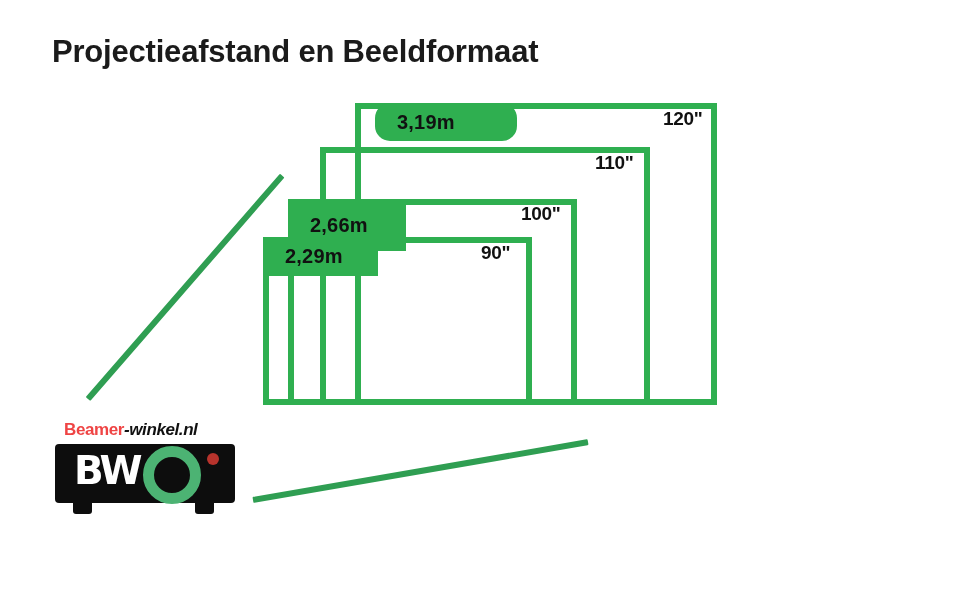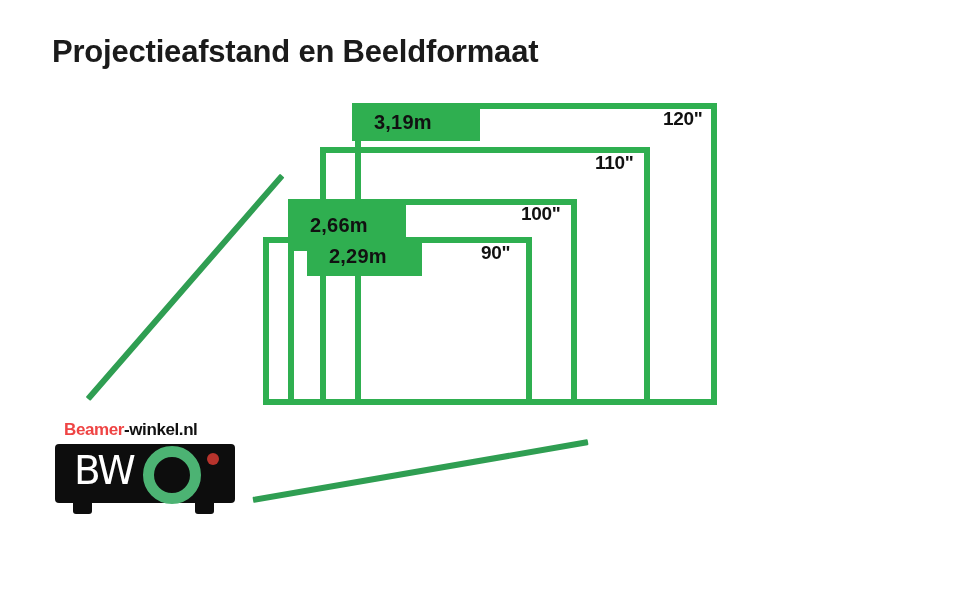--- a/index.html
+++ b/index.html
@@ -96,21 +96,21 @@
   .logo-wordmark {
     position: absolute;
     left: 9px;
     top: 0px;
     font-size: 17px;
     font-weight: 800;
     letter-spacing: -0.4px;
     white-space: nowrap;
   }
   .logo-wordmark .wm-green { color: #ef4444; }
-  .logo-wordmark .wm-dark  { color: #111111; }
+  .logo-wordmark .wm-dark  { color: #111111; font-style: italic; }
 
   .projector-body {
     position: absolute;
     left: 0px;
     top: 24px;
     width: 180px;
     height: 59px;
     background: #0d0d0d;
     border-radius: 4px;
   }
@@ -124,21 +124,21 @@
   }
   .foot-left  { left: 18px; }
   .foot-right { left: 140px; }
 
   .logo-bw {
     position: absolute;
     left: 19px;
     top: 31px;
     font-size: 39px;
     line-height: 39px;
-    font-weight: 400;
+    font-weight: 700;
     color: #ffffff;
     letter-spacing: -2px;
     font-family: "DejaVu Sans", sans-serif;
   }
   .lens-ring {
     position: absolute;
     left: 88px;
     top: 26px;
     width: 58px;
     height: 58px;
@@ -174,30 +174,30 @@
     <div class="screen-rect" style="left:263px; top:237px; width:269px; height:168px;"></div>
 
     <div class="size-label" style="left:663px; top:108px;">120"</div>
 
     <div class="size-label" style="left:595px; top:152px;">110"</div>
 
     <div class="size-label" style="left:521px; top:203px;">100"</div>
 
     <div class="size-label" style="left:481px; top:242px;">90"</div>
 
-    <div class="distance-bar" style="left:352px; top:103px; width:128px; height:38px;">
+    <div class="distance-bar" style="left:375px; top:103px; width:142px; height:38px;border-radius:15px;">
       <span class="bar-label">3,19m</span>
     </div>
 
 
     <div class="distance-bar" style="left:288px; top:199px; width:118px; height:52px;">
       <span class="bar-label">2,66m</span>
     </div>
 
-    <div class="distance-bar" style="left:263px; top:237px; width:115px; height:39px;margin-left:44px;">
+    <div class="distance-bar" style="left:263px; top:237px; width:115px; height:39px;">
       <span class="bar-label">2,29m</span>
     </div>
 
     <div class="throw-line" style="left:88px; top:396px; width:296px; transform: rotate(-49deg);"></div>
 
     <div class="throw-line" style="left:253px; top:497px; width:340px; transform: rotate(-9.8deg);"></div>
   </div>
 
   <div class="logo">
     <div class="logo-wordmark">

